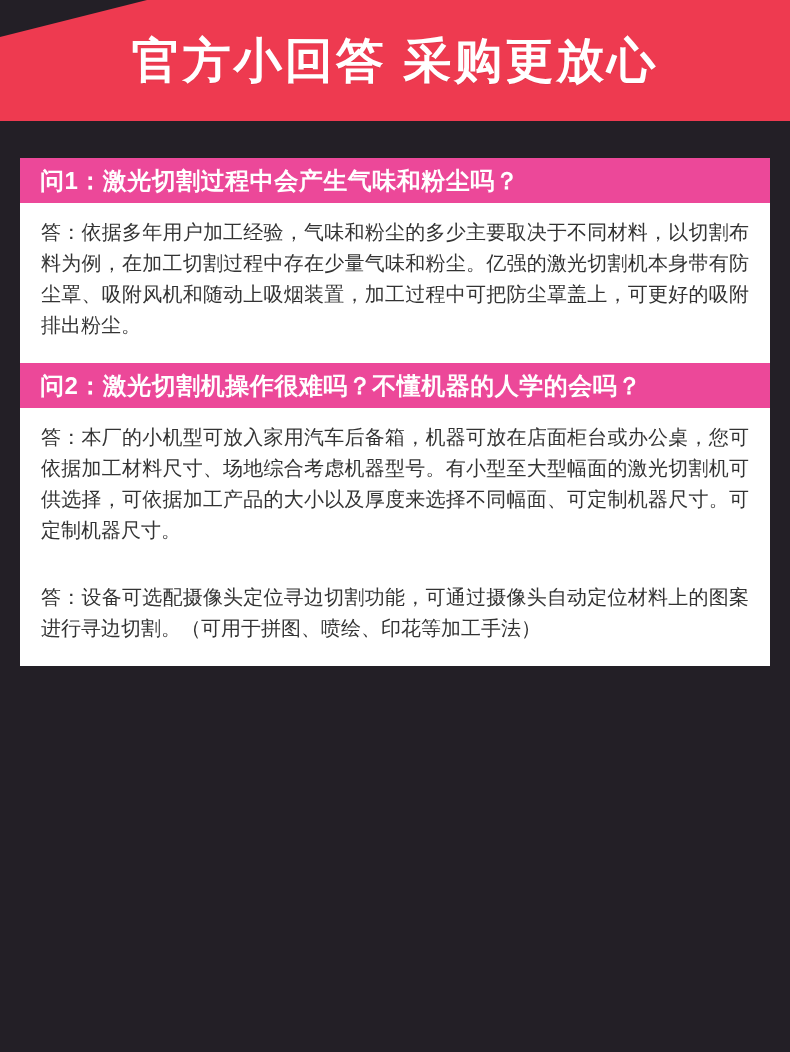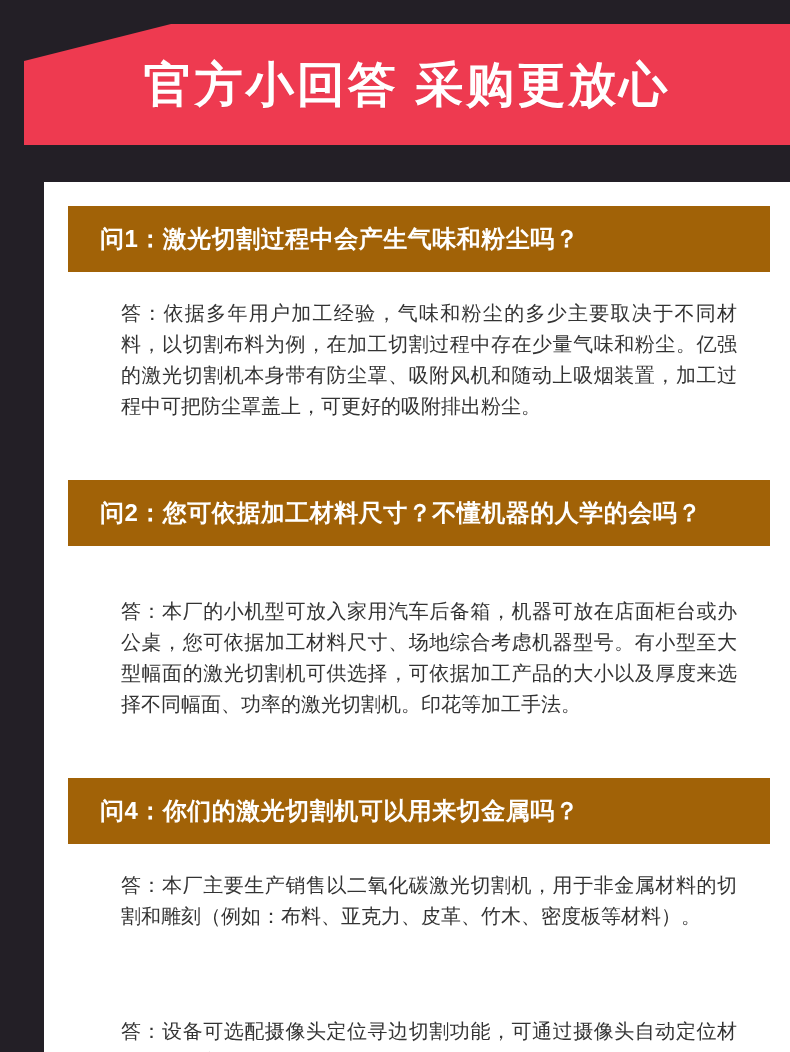--- a/index.html
+++ b/index.html
@@ -1,15 +1,15 @@
 <!DOCTYPE html>
 <html lang="zh"><head>
 <meta charset="utf-8">
 <style>
-  * { margin: 0; padding: 12px; box-sizing: border-box; }
+  * { margin: 0; padding: 0; box-sizing: border-box; }
   html, body {
     width: 790px;
     font-family: "Liberation Sans", "DejaVu Sans", sans-serif;
   }
   body {
     height: 1052px;
     background: #231f26;
     overflow: hidden;
   }
   
@@ -40,37 +40,36 @@
   }
   
   .faq-card {
     margin: 37px 20px 0 20px;
     width: 750px;
     background: #ffffff;
     overflow: hidden;
   }
   .faq-section { width: 100%; }
   .q-banner {
-    background: #a16207;
+    background: #ec4899;
     min-height: 45px;
     display: flex;
     align-items: center;
     padding: 6px 20px;
     text-align: center;
   }
   .q-text {
     color: #ffffff;
     font-size: 24px;
     font-weight: 700;
     letter-spacing: 0.5px;
     line-height: 1.25;
   }
   .answer {
     padding: 14px 21px 22px 21px;
-    margin-left: 20px;
   }
   .a-text {
     color: #333333;
     font-size: 20px;
     line-height: 31px;
     text-align: justify;
     word-break: break-all;
   }
 </style>
 </head>
@@ -87,38 +86,30 @@
     <div class="q-banner">
       <span class="q-text">问1：激光切割过程中会产生气味和粉尘吗？</span>
     </div>
     <div class="answer">
       <p class="a-text">答：依据多年用户加工经验，气味和粉尘的多少主要取决于不同材料，以切割布料为例，在加工切割过程中存在少量气味和粉尘。亿强的激光切割机本身带有防尘罩、吸附风机和随动上吸烟装置，加工过程中可把防尘罩盖上，可更好的吸附排出粉尘。</p>
     </div>
   </section>
 
   <section class="faq-section">
     <div class="q-banner">
-      <span class="q-text">问2：您可依据加工材料尺寸？不懂机器的人学的会吗？</span>
+      <span class="q-text">问2：激光切割机操作很难吗？不懂机器的人学的会吗？</span>
     </div>
   </section>
 
   <section class="faq-section">
     <div class="answer">
-      <p class="a-text">答：本厂的小机型可放入家用汽车后备箱，机器可放在店面柜台或办公桌，您可依据加工材料尺寸、场地综合考虑机器型号。有小型至大型幅面的激光切割机可供选择，可依据加工产品的大小以及厚度来选择不同幅面、功率的激光切割机。印花等加工手法。</p>
+      <p class="a-text">答：本厂的小机型可放入家用汽车后备箱，机器可放在店面柜台或办公桌，您可依据加工材料尺寸、场地综合考虑机器型号。有小型至大型幅面的激光切割机可供选择，可依据加工产品的大小以及厚度来选择不同幅面、可定制机器尺寸。可定制机器尺寸。</p>
     </div>
   </section>
 
-  <section class="faq-section">
-    <div class="q-banner">
-      <span class="q-text">问4：你们的激光切割机可以用来切金属吗？</span>
-    </div>
-    <div class="answer">
-      <p class="a-text">答：本厂主要生产销售以二氧化碳激光切割机，用于非金属材料的切割和雕刻（例如：布料、亚克力、皮革、竹木、密度板等材料）。</p>
-    </div>
-  </section>
 
   <section class="faq-section">
     <div class="answer">
       <p class="a-text">答：设备可选配摄像头定位寻边切割功能，可通过摄像头自动定位材料上的图案进行寻边切割。（可用于拼图、喷绘、印花等加工手法）</p>
     </div>
   </section>
 
 </main>
 
 </body></html>

